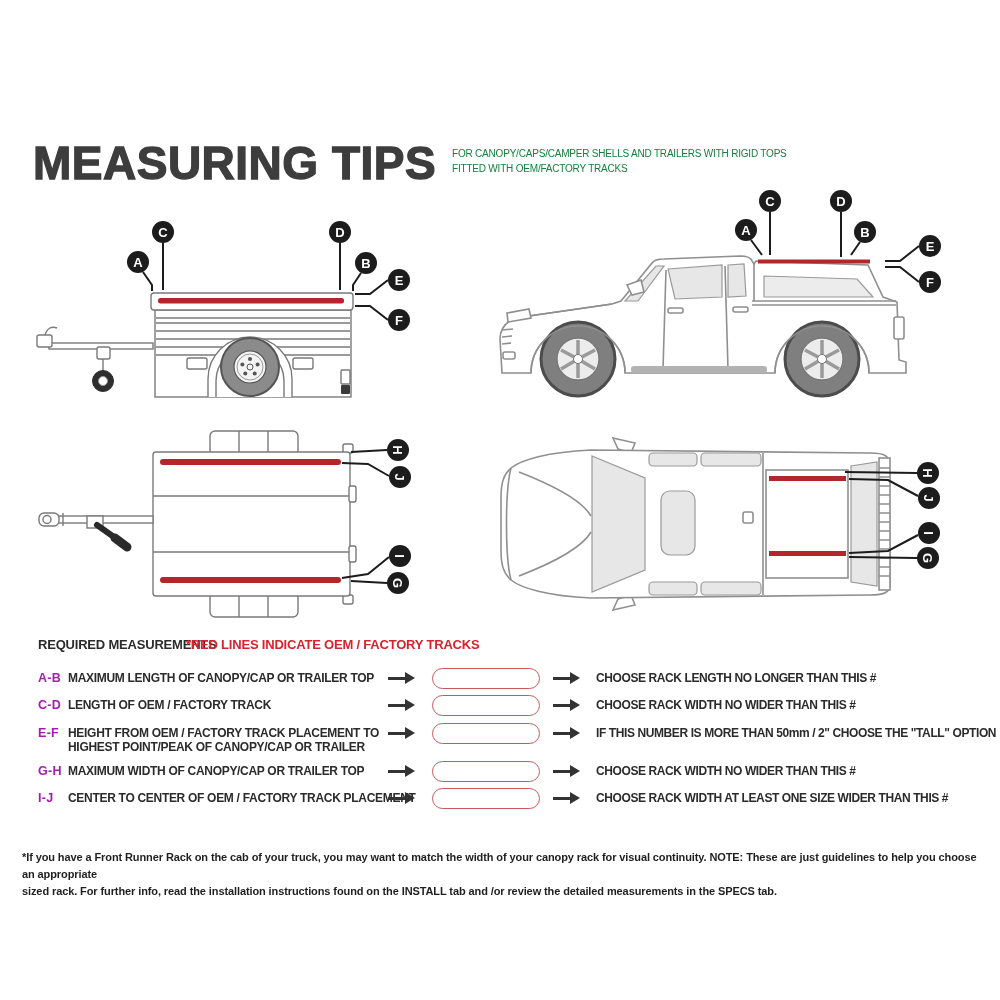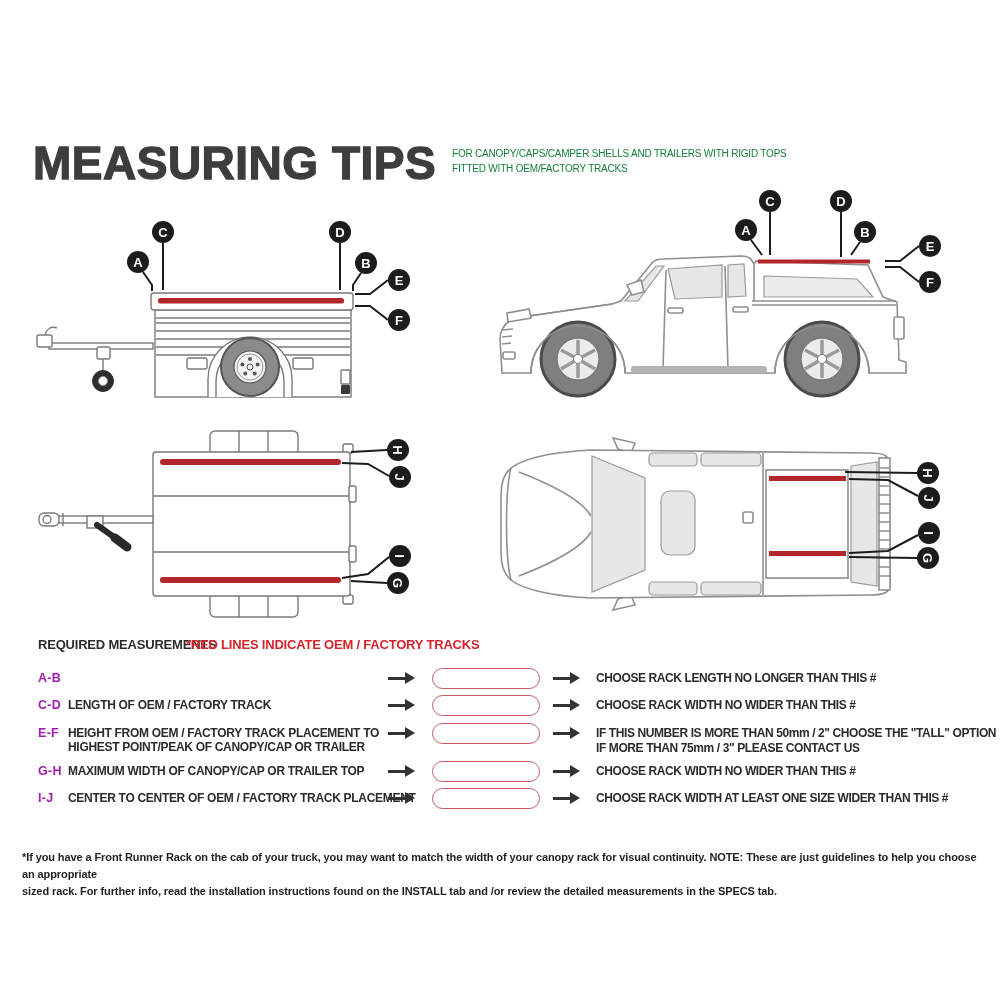--- a/index.html
+++ b/index.html
@@ -327,20 +327,21 @@
           <text class="callout-letter" x="443" y="130.5" transform="rotate(90 443 130)">G</text>
         </g>
     </g>
   </svg>
 
   <div class="abs" id="m-heading">REQUIRED MEASUREMENTS</div>
   <div class="abs" id="m-note">*RED LINES INDICATE OEM / FACTORY TRACKS</div>
 
   <div class="m-row" style="top:671px">
     <div class="m-key">A-B</div>
+    <div class="m-desc">MAXIMUM LENGTH OF CANOPY/CAP OR TRAILER TOP</div>
     <div class="arrow a1"></div>
     <div class="pill"></div>
     <div class="arrow a2"></div>
     <div class="m-instr">CHOOSE RACK LENGTH NO LONGER THAN THIS #</div>
   </div>
 
   <div class="m-row" style="top:698px">
     <div class="m-key">C-D</div>
     <div class="m-desc">LENGTH OF OEM / FACTORY TRACK</div>
     <div class="arrow a1"></div>
@@ -353,21 +354,20 @@
     <div class="m-key">E-F</div>
     <div class="m-desc">
       <div>HEIGHT FROM OEM / FACTORY TRACK PLACEMENT TO</div>
       <div>HIGHEST POINT/PEAK OF CANOPY/CAP OR TRAILER</div>
     </div>
     <div class="arrow a1"></div>
     <div class="pill"></div>
     <div class="arrow a2"></div>
     <div class="m-instr">
       <div>IF THIS NUMBER IS MORE THAN 50mm / 2" CHOOSE THE "TALL" OPTION</div>
-      <div>IF MORE THAN 75mm / 3" PLEASE CONTACT US</div>
     </div>
   </div>
 
   <div class="m-row" style="top:764px">
     <div class="m-key">G-H</div>
     <div class="m-desc">MAXIMUM WIDTH OF CANOPY/CAP OR TRAILER TOP</div>
     <div class="arrow a1"></div>
     <div class="pill"></div>
     <div class="arrow a2"></div>
     <div class="m-instr">CHOOSE RACK WIDTH NO WIDER THAN THIS #</div>

